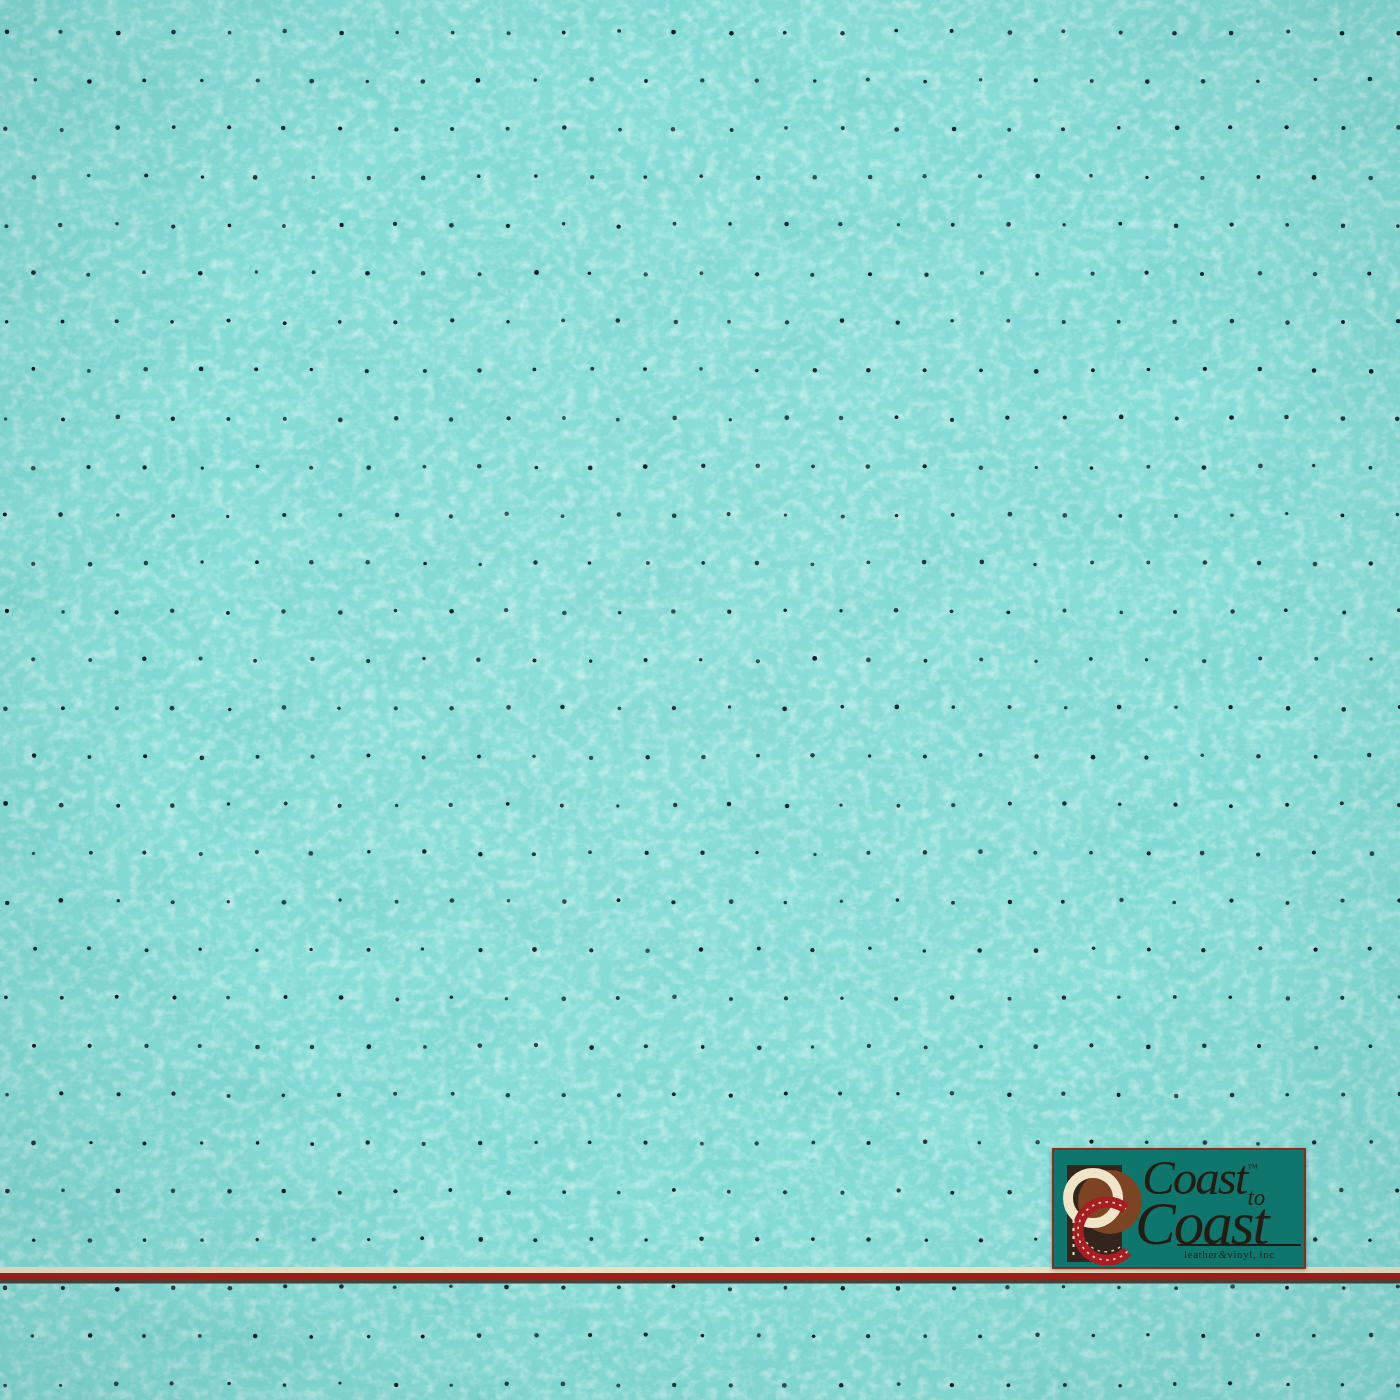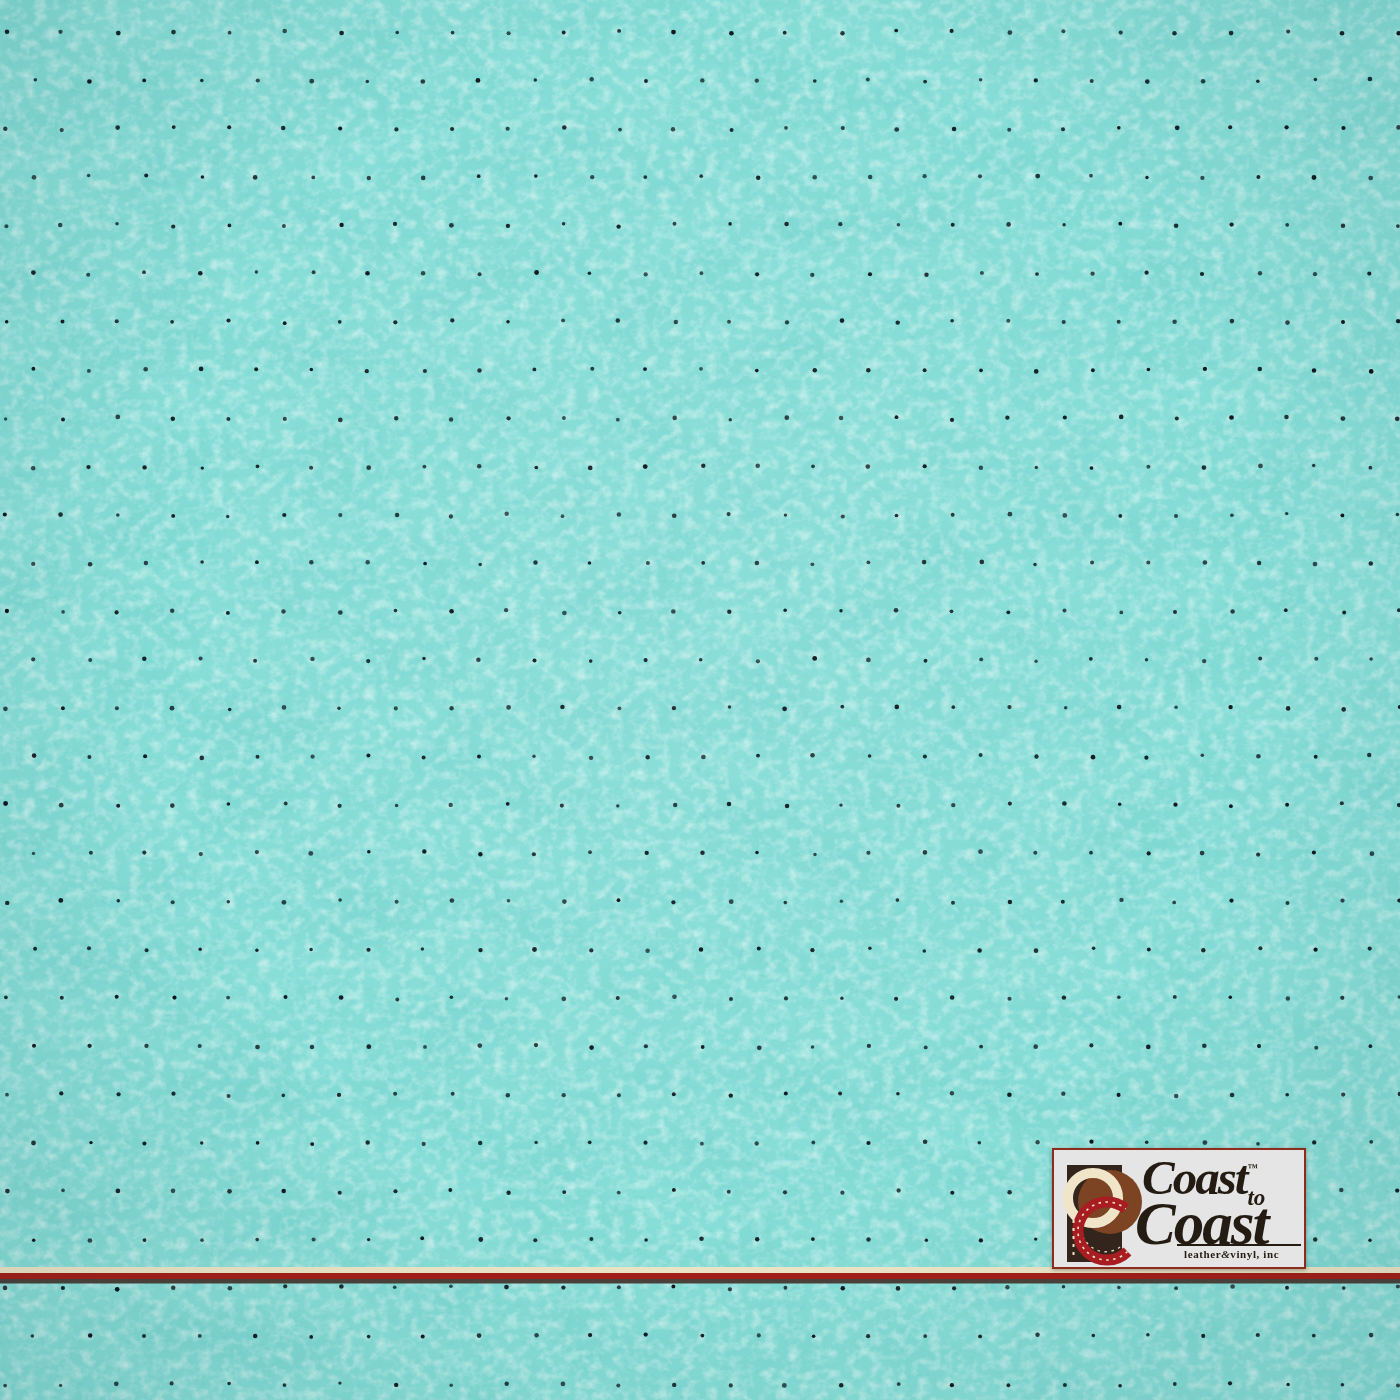--- a/index.html
+++ b/index.html
@@ -875,21 +875,21 @@
 
     <g>
       <rect x="0" y="1267" width="1400" height="6" fill="#ece4c6"></rect>
       <rect x="0" y="1273" width="1400" height="6" fill="#a31e18"></rect>
       <rect x="0" y="1279" width="1400" height="4.5" fill="#4a423a"></rect>
     </g>
   </svg>
 
   <div class="vignette"></div>
 
-  <div class="logo" style="background-color: #e5e5e5; border-color: rgb(140, 44, 30); font-weight: bold;">
+  <div class="logo" style="background-color: #0f766e; border-color: rgb(140, 44, 30);">
 
     <svg class="logo-emblem-svg" viewBox="0 0 150 126" aria-hidden="true">
 
       <rect x="13" y="15" width="55" height="97" fill="#33251b"></rect>
 
       <circle cx="56" cy="52" r="32" fill="#7c4423"></circle>
 
       <circle cx="39" cy="48" r="25" fill="none" stroke-width="10" stroke="#f0e5c9"></circle>
       <circle cx="40" cy="49" r="27" fill="none" stroke-width="3.5" opacity="0.85" stroke="#f0e5c9"></circle>
 

